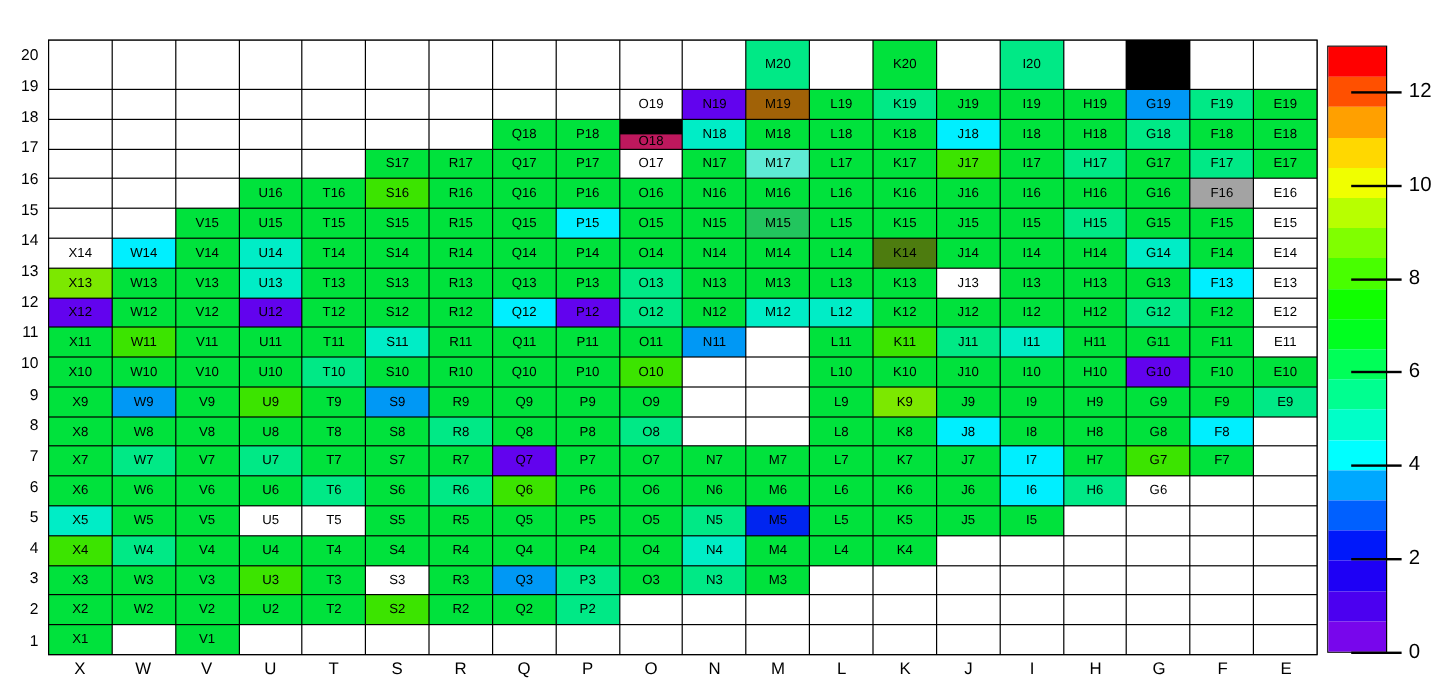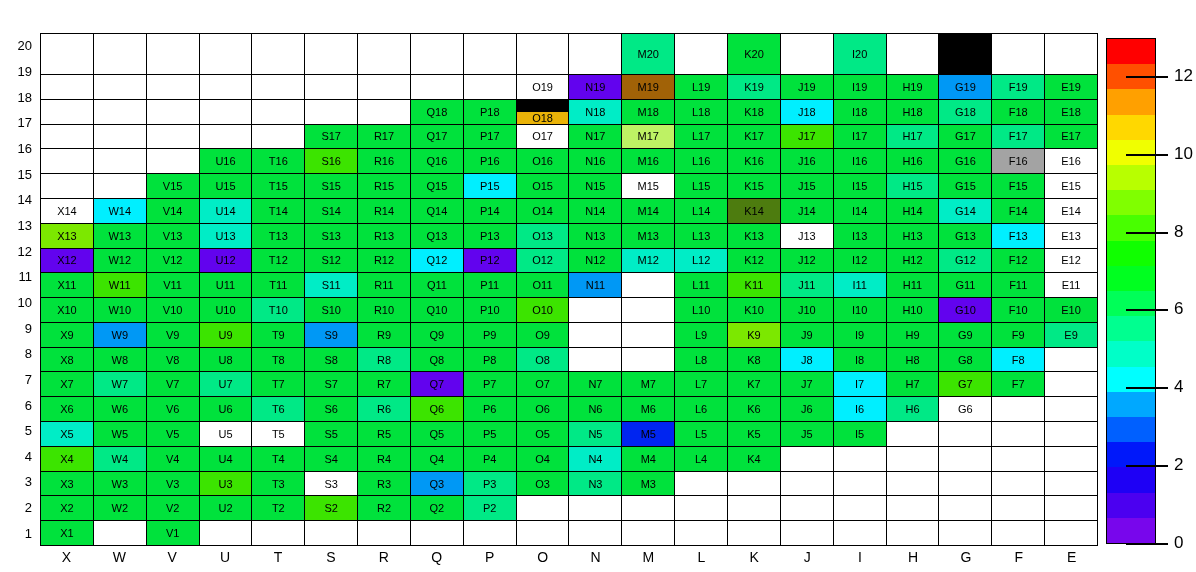--- a/index.html
+++ b/index.html
@@ -109,21 +109,21 @@
       <div class="cell" style="background: rgb(0, 226, 60);">E19</div>
       <div class="cell"></div>
       <div class="cell"></div>
       <div class="cell"></div>
       <div class="cell"></div>
       <div class="cell"></div>
       <div class="cell"></div>
       <div class="cell"></div>
       <div class="cell" style="background: rgb(0, 226, 60);">Q18</div>
       <div class="cell" style="background: rgb(0, 226, 60);">P18</div>
-      <div class="cell" style="background: #eab308; margin-top: 12px;">O18</div>
+      <div class="cell" style="background: #be185d; margin-top: 12px;">O18</div>
       <div class="cell" style="background: rgb(0, 237, 198);">N18</div>
       <div class="cell" style="background: rgb(0, 226, 60);">M18</div>
       <div class="cell" style="background: rgb(0, 226, 60);">L18</div>
       <div class="cell" style="background: rgb(0, 226, 60);">K18</div>
       <div class="cell" style="background: rgb(0, 239, 255);">J18</div>
       <div class="cell" style="background: rgb(0, 226, 60);">I18</div>
       <div class="cell" style="background: rgb(0, 226, 60);">H18</div>
       <div class="cell" style="background: rgb(0, 233, 134);">G18</div>
       <div class="cell" style="background: rgb(0, 226, 60);">F18</div>
       <div class="cell" style="background: rgb(0, 226, 60);">E18</div>
@@ -131,21 +131,21 @@
       <div class="cell"></div>
       <div class="cell"></div>
       <div class="cell"></div>
       <div class="cell"></div>
       <div class="cell" style="background: rgb(0, 226, 60);">S17</div>
       <div class="cell" style="background: rgb(0, 226, 60);">R17</div>
       <div class="cell" style="background: rgb(0, 226, 60);">Q17</div>
       <div class="cell" style="background: rgb(0, 226, 60);">P17</div>
       <div class="cell" style="background: rgb(255, 255, 255);">O17</div>
       <div class="cell" style="background: rgb(0, 226, 60);">N17</div>
-      <div class="cell" style="background: #bef264;">M17</div>
+      <div class="cell" style="background: #5eead4;">M17</div>
       <div class="cell" style="background: rgb(0, 226, 60);">L17</div>
       <div class="cell" style="background: rgb(0, 226, 60);">K17</div>
       <div class="cell" style="background: rgb(60, 228, 0);">J17</div>
       <div class="cell" style="background: rgb(0, 226, 60);">I17</div>
       <div class="cell" style="background: rgb(0, 233, 134);">H17</div>
       <div class="cell" style="background: rgb(0, 226, 60);">G17</div>
       <div class="cell" style="background: rgb(0, 233, 134);">F17</div>
       <div class="cell" style="background: rgb(0, 226, 60);">E17</div>
       <div class="cell"></div>
       <div class="cell"></div>
@@ -171,21 +171,21 @@
       <div class="cell"></div>
       <div class="cell" style="background: rgb(0, 226, 60);">V15</div>
       <div class="cell" style="background: rgb(0, 226, 60);">U15</div>
       <div class="cell" style="background: rgb(0, 226, 60);">T15</div>
       <div class="cell" style="background: rgb(0, 226, 60);">S15</div>
       <div class="cell" style="background: rgb(0, 226, 60);">R15</div>
       <div class="cell" style="background: rgb(0, 226, 60);">Q15</div>
       <div class="cell" style="background: rgb(0, 239, 255);">P15</div>
       <div class="cell" style="background: rgb(0, 226, 60);">O15</div>
       <div class="cell" style="background: rgb(0, 226, 60);">N15</div>
-      <div class="cell" style="background: #ffffff;">M15</div>
+      <div class="cell" style="background: #22c55e;">M15</div>
       <div class="cell" style="background: rgb(0, 226, 60);">L15</div>
       <div class="cell" style="background: rgb(0, 226, 60);">K15</div>
       <div class="cell" style="background: rgb(0, 226, 60);">J15</div>
       <div class="cell" style="background: rgb(0, 226, 60);">I15</div>
       <div class="cell" style="background: rgb(0, 233, 134);">H15</div>
       <div class="cell" style="background: rgb(0, 226, 60);">G15</div>
       <div class="cell" style="background: rgb(0, 226, 60);">F15</div>
       <div class="cell" style="background: rgb(255, 255, 255);">E15</div>
       <div class="cell" style="background: rgb(255, 255, 255);">X14</div>
       <div class="cell" style="background: rgb(0, 239, 255);">W14</div>

